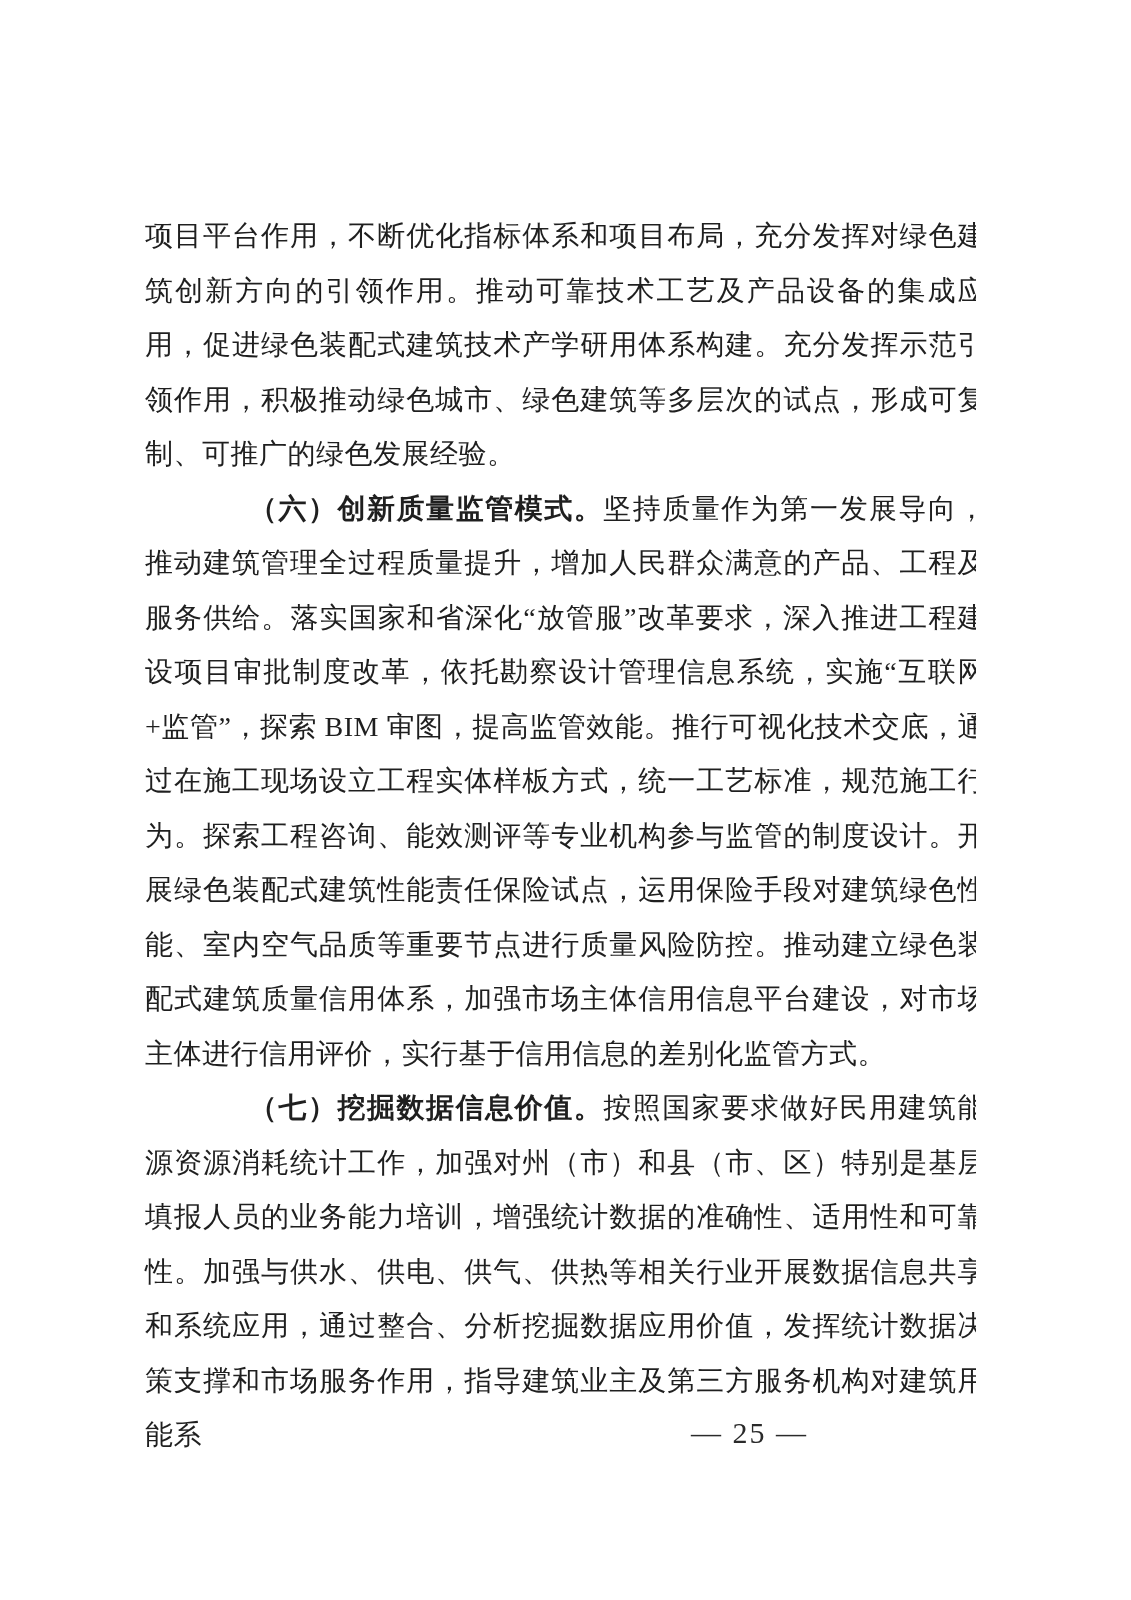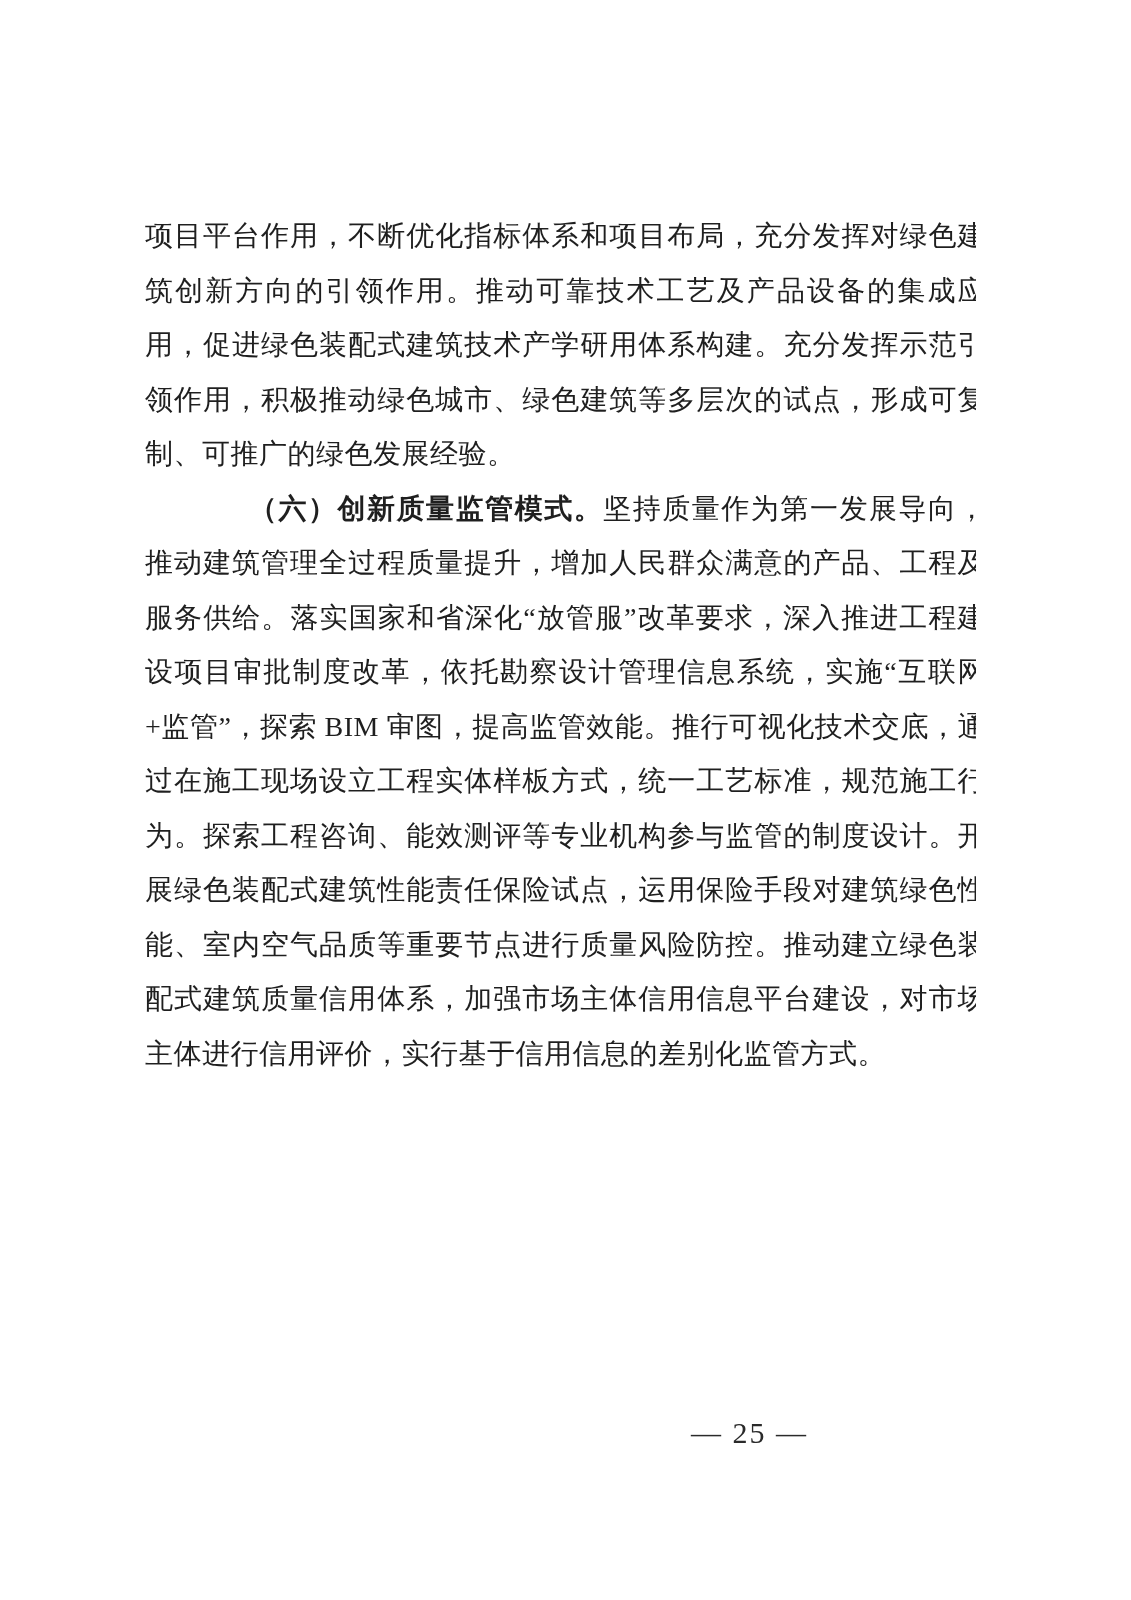--- a/index.html
+++ b/index.html
@@ -53,17 +53,18 @@
 </head>
 <body>
 
 <div class="page">
   <main class="content">
 
     <p class="para no-indent"><span>项目平台作用，不断优化指标体系和项目布局，充分发挥对绿色建筑创新方向的引领作用。推动可靠技术工艺及产品设备的集成应用，促进绿色装配式建筑技术产学研用体系构建。充分发挥示范引领作用，积极推动绿色城市、绿色建筑等多层次的试点，形成可复制、可推广的绿色发展经验。</span></p>
 
     <p class="para"><span class="lead">（六）创新质量监管模式。</span><span>坚持质量作为第一发展导向，推动建筑管理全过程质量提升，增加人民群众满意的产品、工程及服务供给。落实国家和省深化“放管服”改革要求，深入推进工程建设项目审批制度改革，依托勘察设计管理信息系统，实施“互联网+监管”，探索 BIM 审图，提高监管效能。推行可视化技术交底，通过在施工现场设立工程实体样板方式，统一工艺标准，规范施工行为。探索工程咨询、能效测评等专业机构参与监管的制度设计。开展绿色装配式建筑性能责任保险试点，运用保险手段对建筑绿色性能、室内空气品质等重要节点进行质量风险防控。推动建立绿色装配式建筑质量信用体系，加强市场主体信用信息平台建设，对市场主体进行信用评价，实行基于信用信息的差别化监管方式。</span></p>
 
+    <p class="para"><span class="lead">（七）挖掘数据信息价值。</span><span>按照国家要求做好民用建筑能源资源消耗统计工作，加强对州（市）和县（市、区）特别是基层填报人员的业务能力培训，增强统计数据的准确性、适用性和可靠性。加强与供水、供电、供气、供热等相关行业开展数据信息共享和系统应用，通过整合、分析挖掘数据应用价值，发挥统计数据决策支撑和市场服务作用，指导建筑业主及第三方服务机构对建筑用能系</span></p>
 
   </main>
 
   <div class="page-number">— 25 —</div>
 </div>
 
 </body></html>

